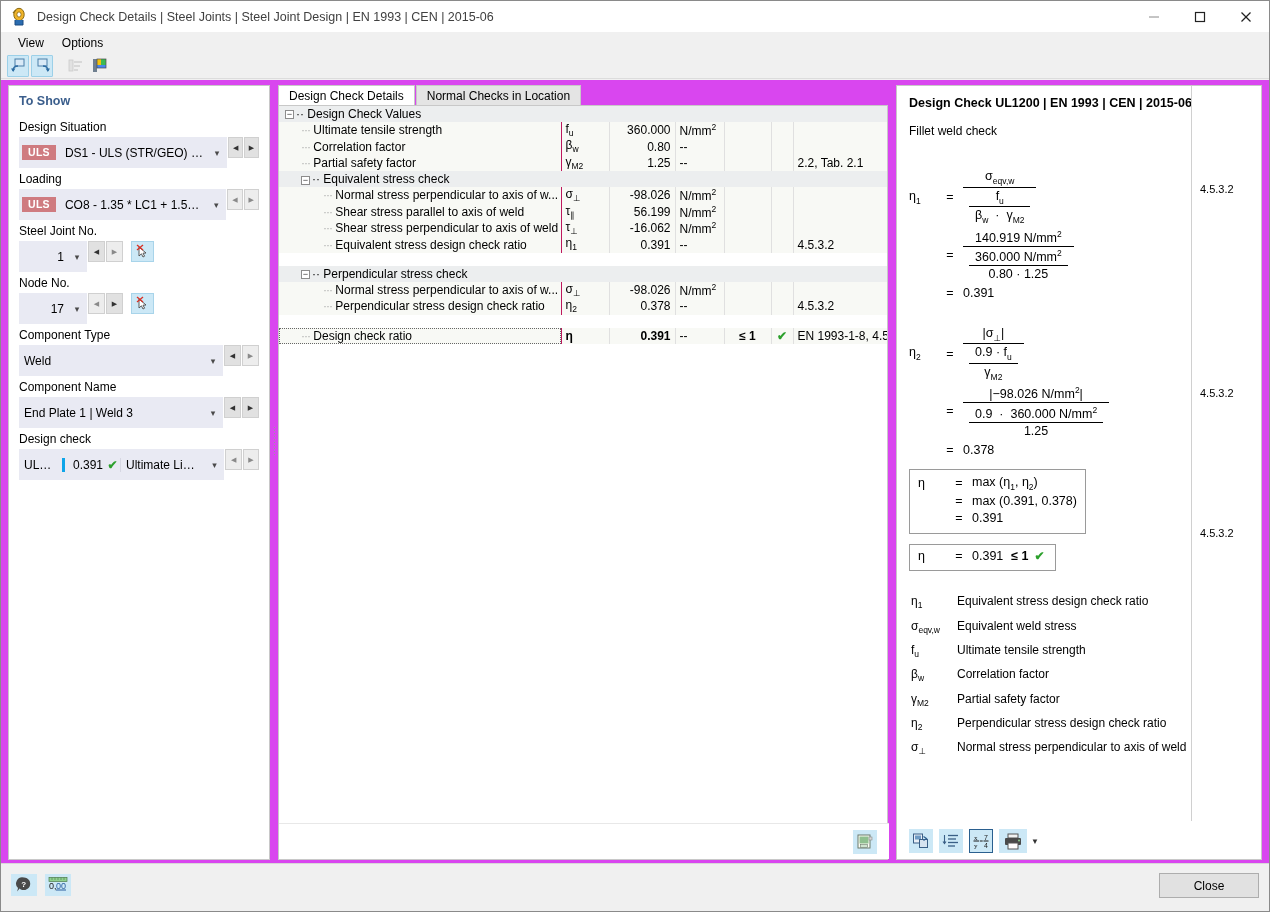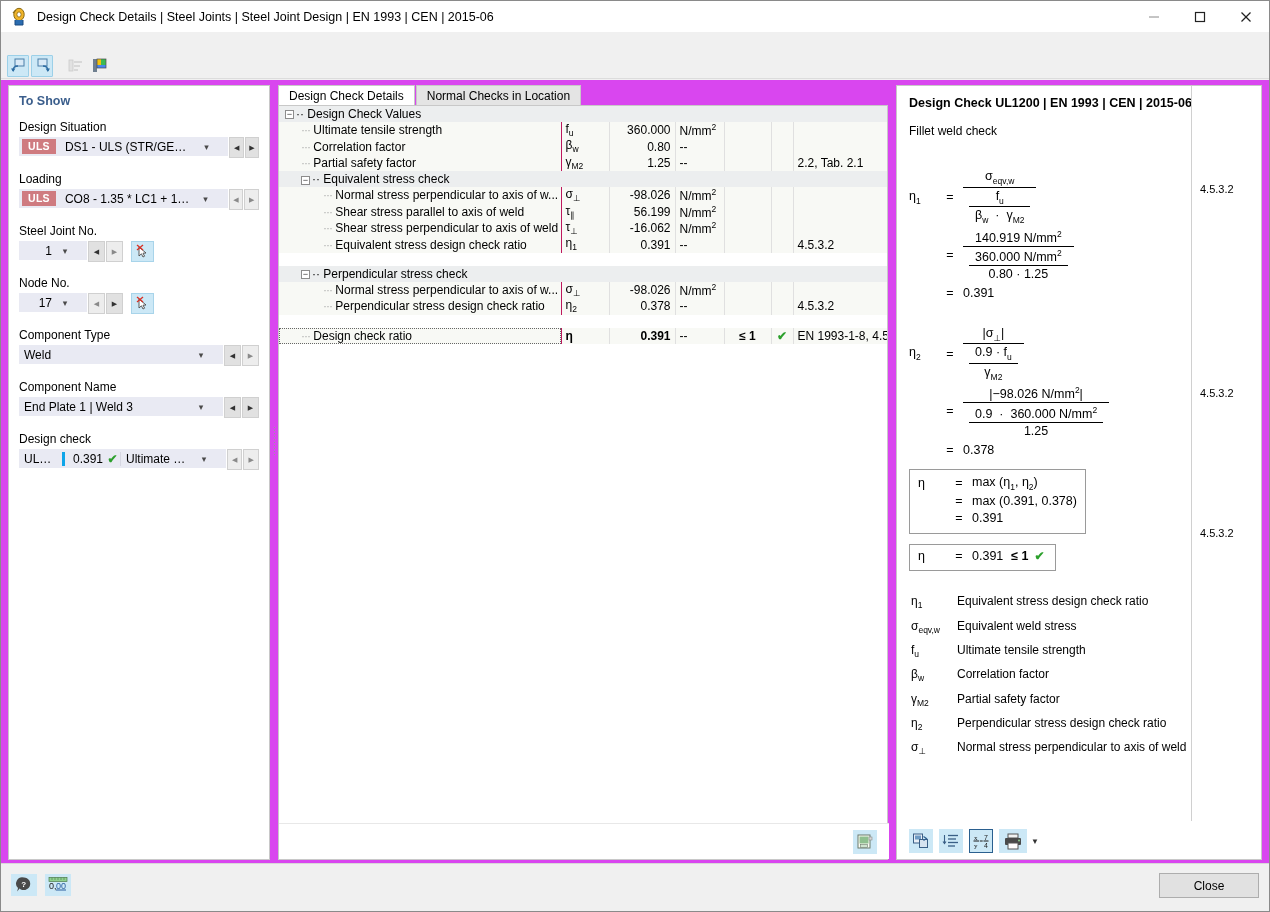--- a/index.html
+++ b/index.html
@@ -23,21 +23,21 @@
   .titlebar {
     position: absolute; left: 0; top: 0; width: 1268px; height: 31px;
     background: #ffffff;
     display: flex; align-items: center;
   }
   .title-icon {
     width: 22px; height: 22px; margin-left: 7px; margin-right: 7px;
     position: relative; flex: 0 0 auto;
   }
   .title-text {
-    font-size: 12.5px; color: #000000; white-space: nowrap;
+    font-size: 12.5px; color: #404040; white-space: nowrap;
   }
   .win-btns { position: absolute; right: 0; top: 0; height: 31px; display: flex; }
   .win-btn {
     width: 46px; height: 31px; display: flex; align-items: center; justify-content: center;
     font-size: 13px; color: #3c3c3c;
   }
 
   
   .menubar {
     position: absolute; left: 0; top: 31px; width: 1268px; height: 21px;
@@ -70,22 +70,22 @@
   .left-panel {
     position: absolute; left: 7px; top: 5px; width: 262px; height: 775px;
     background: #ffffff; border: 1px solid #c8c8c8;
     padding: 8px 10px;
   }
   .toshow-title { color: #3b5e8c; font-size: 12.5px; font-weight: bold; margin-bottom: 12px; }
   .fld-label { font-size: 12px; color: #000; margin-bottom: 3px; }
   .fld-group { margin-bottom: 14px; }
   .combo-row { display: flex; align-items: stretch; height: 21px; }
   .combo {
-    background: #e9eaf3; display: flex; align-items: center; height: 19px;
-    flex: 1 1 auto; min-width: 0; padding-right: 14px;
+    background: #e9eaf3; display: flex; align-items: center; height: 31px;
+    flex: 1 1 auto; min-width: 0; padding-right: 2px;
   }
   .combo.narrow { flex: 0 0 68px; }
   .combo .cv { flex: 1 1 auto; padding: 0 5px; font-size: 12px; overflow: hidden;
                white-space: nowrap; text-overflow: ellipsis; }
   .combo .cv.right { text-align: right; }
   .chev { width: 16px; text-align: center; font-size: 9px; color: #4a4a4a; flex: 0 0 16px; }
   .uls-badge {
     background: #cf7b80; color: #ffffff; font-size: 10.5px; font-weight: bold;
     padding: 2px 6px; margin: 0 4px 0 3px; line-height: 11px; letter-spacing: .3px;
   }
@@ -237,20 +237,24 @@
       </div>
       <div class="win-btn close">
         <svg width="12" height="12" viewBox="0 0 12 12">
             <line x1="1.5" y1="1.5" x2="10.5" y2="10.5" stroke="#222" stroke-width="1.2"></line>
             <line x1="10.5" y1="1.5" x2="1.5" y2="10.5" stroke="#222" stroke-width="1.2"></line>
           </svg>
       </div>
     </div>
   </div>
 
+  <div class="menubar">
+    <div class="menu-item">View</div>
+    <div class="menu-item">Options</div>
+  </div>
 
   <div class="toolbar">
     <div class="tb-btn on">
       <svg width="17" height="17" viewBox="0 0 17 17">
         <rect x="5" y="2" width="9" height="7" fill="#d9eaf7" stroke="#4a7ea8" stroke-width="1"></rect>
         <path d="M8 9 C5 9 3 11 3 14" fill="none" stroke="#2d6ca3" stroke-width="1.4"></path>
         <path d="M1 11.5 L3.2 15 L5.4 11.5 Z" fill="#2d6ca3"></path>
       </svg>
     </div>
     <div class="tb-btn on">

